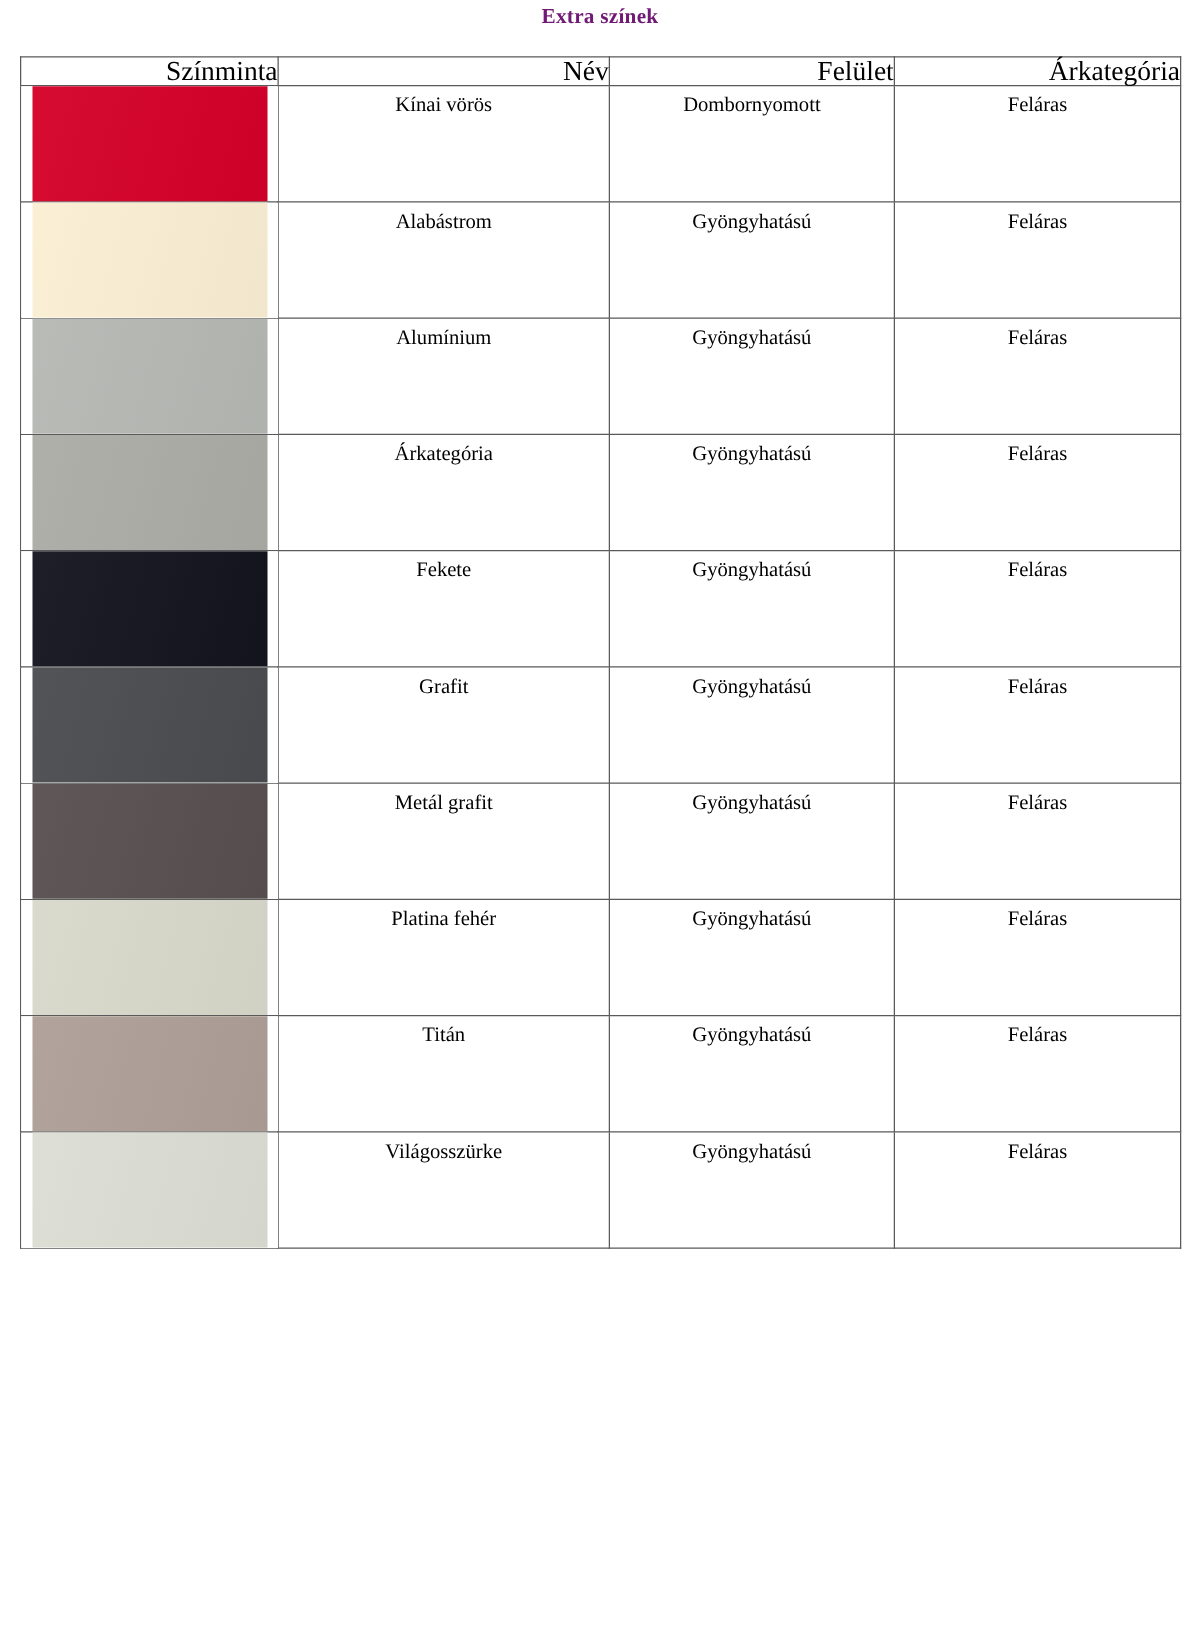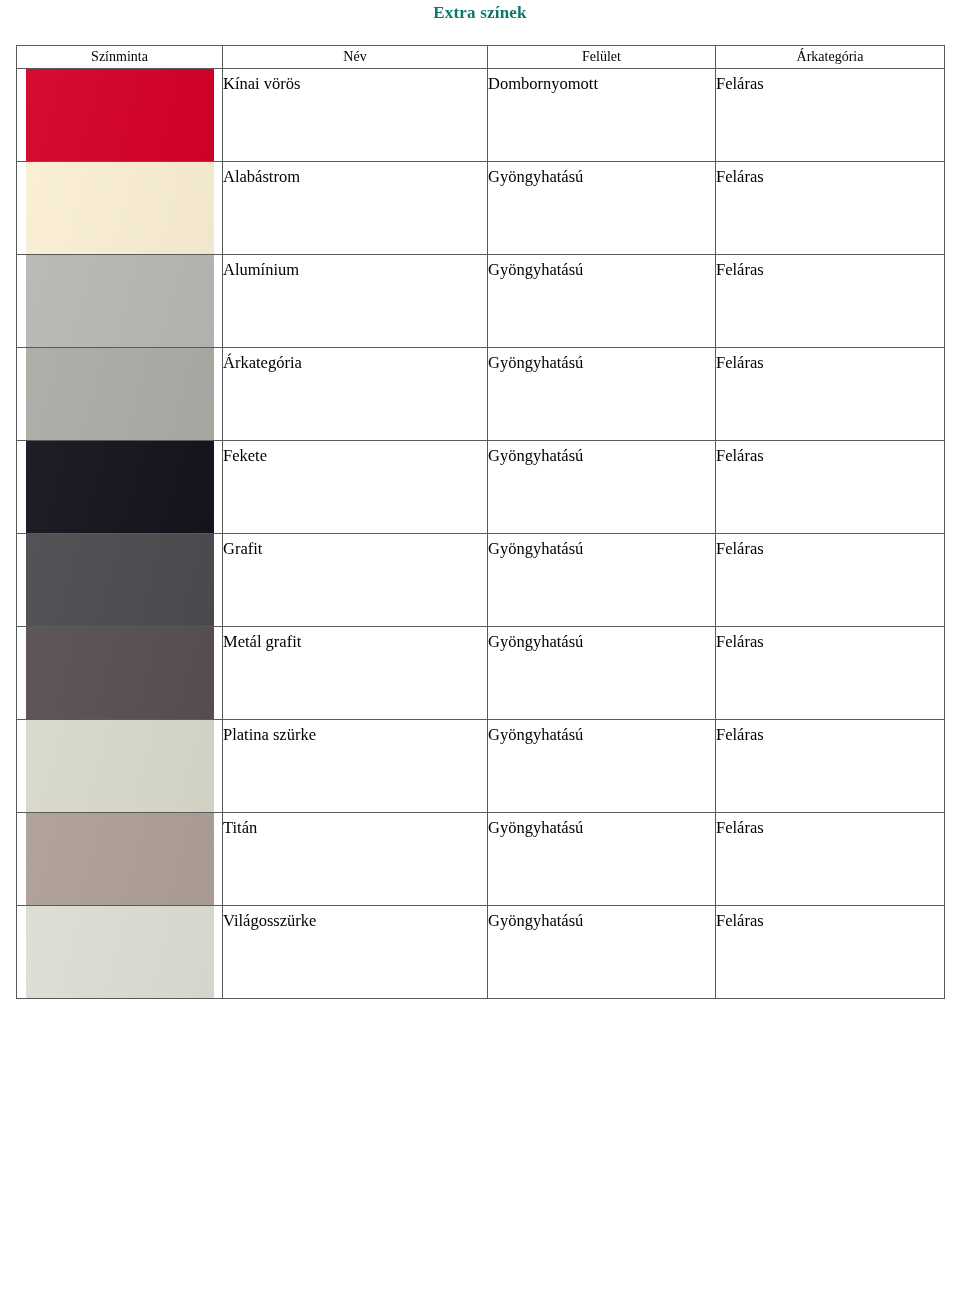--- a/index.html
+++ b/index.html
@@ -29,21 +29,21 @@
     position: absolute;
     left: 0;
     top: 2px;
     width: 960px;
     text-align: center;
     font-family: "Liberation Serif", "DejaVu Serif", serif;
     font-weight: bold;
     font-size: 17px;
     line-height: 22px;
     letter-spacing: 0.2px;
-    color: #0f766e;
+    color: #701a75;
   }
 
   
   .color-table {
     position: absolute;
     left: 16px;
     top: 45px;
     width: 928px;
     border-collapse: collapse;
     table-layout: fixed;
@@ -59,35 +59,35 @@
 
   
   col.c-swatch { width: 206px; }
   col.c-name   { width: 265px; }
   col.c-surf   { width: 228px; }
   col.c-price  { width: 229px; }
 
   
   .hdr-row th {
     height: 22px;
-    text-align: center;
+    text-align: right;
     vertical-align: middle;
     font-weight: normal;
-    font-size: 14px;
+    font-size: 22px;
     line-height: 20px;
     white-space: nowrap;
   }
 
   
   .data-row td {
     height: 92px;
   }
   .cell-text {
     display: block;
-    text-align: left;
+    text-align: center;
     font-size: 16.5px;
     line-height: 20px;
     padding-top: 5px;
     white-space: nowrap;
   }
 
   
   .swatch-cell {
     position: relative;
     overflow: hidden;
@@ -229,21 +229,21 @@
           </td>
           <td>
             <span class="cell-text">Feláras</span>
           </td>
         </tr>
         <tr class="data-row">
           <td class="swatch-cell">
             <span class="swatch" style="background-color: rgb(216, 217, 203);"></span>
           </td>
           <td>
-            <span class="cell-text">Platina szürke</span>
+            <span class="cell-text">Platina fehér</span>
           </td>
           <td>
             <span class="cell-text">Gyöngyhatású</span>
           </td>
           <td>
             <span class="cell-text">Feláras</span>
           </td>
         </tr>
         <tr class="data-row">
           <td class="swatch-cell">

